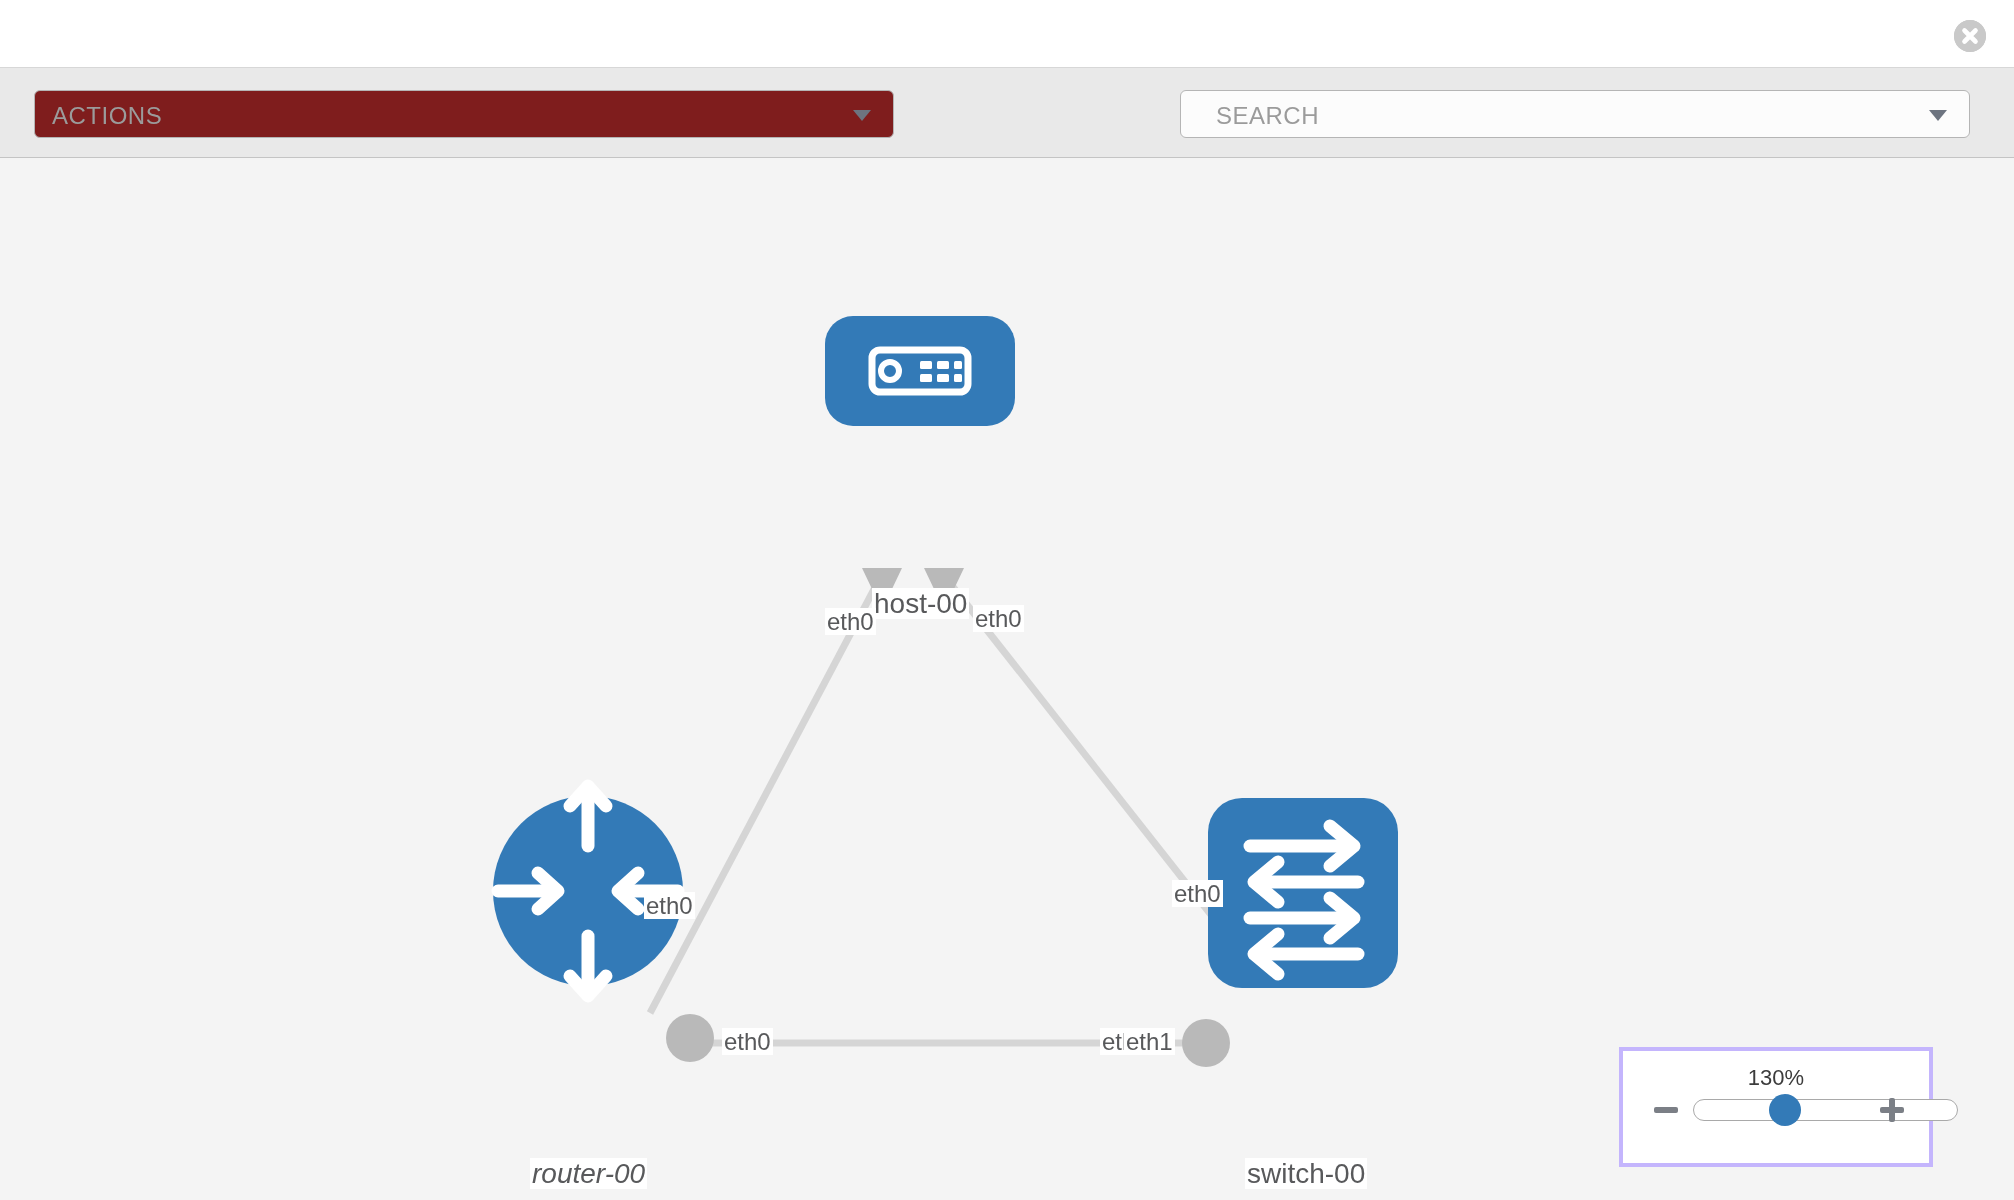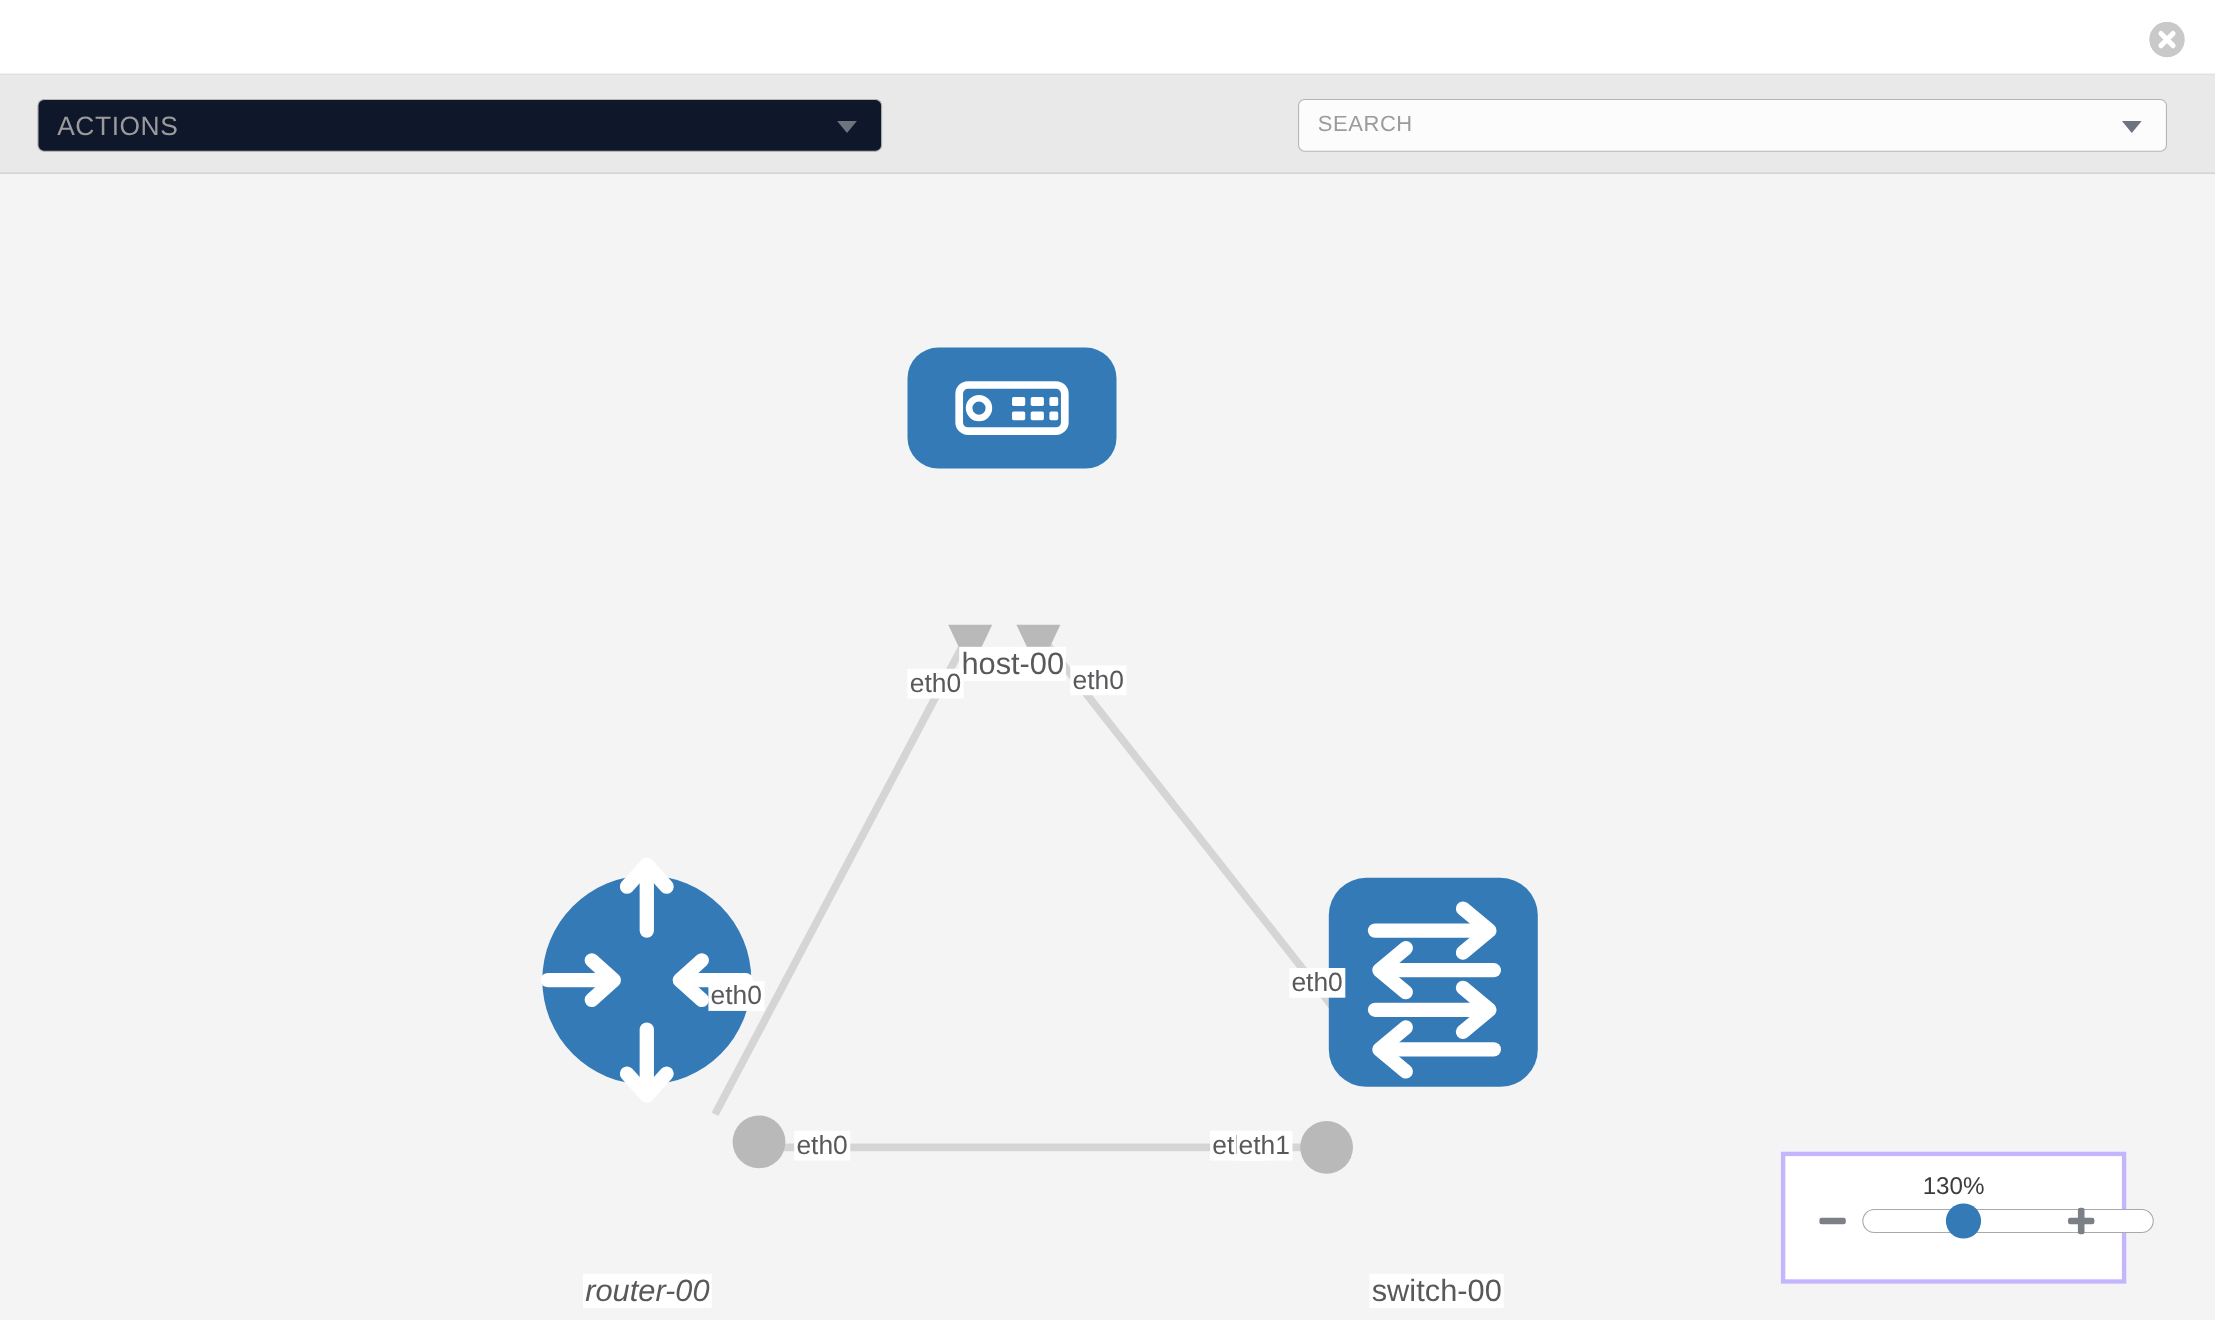--- a/index.html
+++ b/index.html
@@ -58,23 +58,23 @@
     width: 2014px;
     height: 90px;
     background: #e9e9e9;
     border-bottom: 1px solid #c4c4c4;
     box-sizing: border-box;
   }
   .actions-select {
     position: absolute;
     left: 34px;
     top: 22px;
-    width: 768px;
+    width: 860px;
     height: 48px;
-    background: #0f172a;
+    background: #7f1d1d;
     border: 1px solid #b5b5b5;
     border-radius: 6px;
     box-sizing: border-box;
     cursor: pointer;
   }
   .actions-select .label {
     position: absolute;
     left: 17px;
     top: 11px;
     font-size: 24px;
@@ -108,23 +108,23 @@
     width: 790px;
     height: 48px;
     background: #fcfcfc;
     border: 1px solid #b5b5b5;
     border-radius: 6px;
     box-sizing: border-box;
     cursor: text;
   }
   .search-select .label {
     position: absolute;
-    left: 17px;
+    left: 35px;
     top: 11px;
-    font-size: 20px;
+    font-size: 24px;
     color: #9b9b9b;
     letter-spacing: 0.5px;
   }
 
   
   .canvas {
     position: absolute;
     left: 0; top: 158px;
     width: 2014px;
     height: 1042px;

